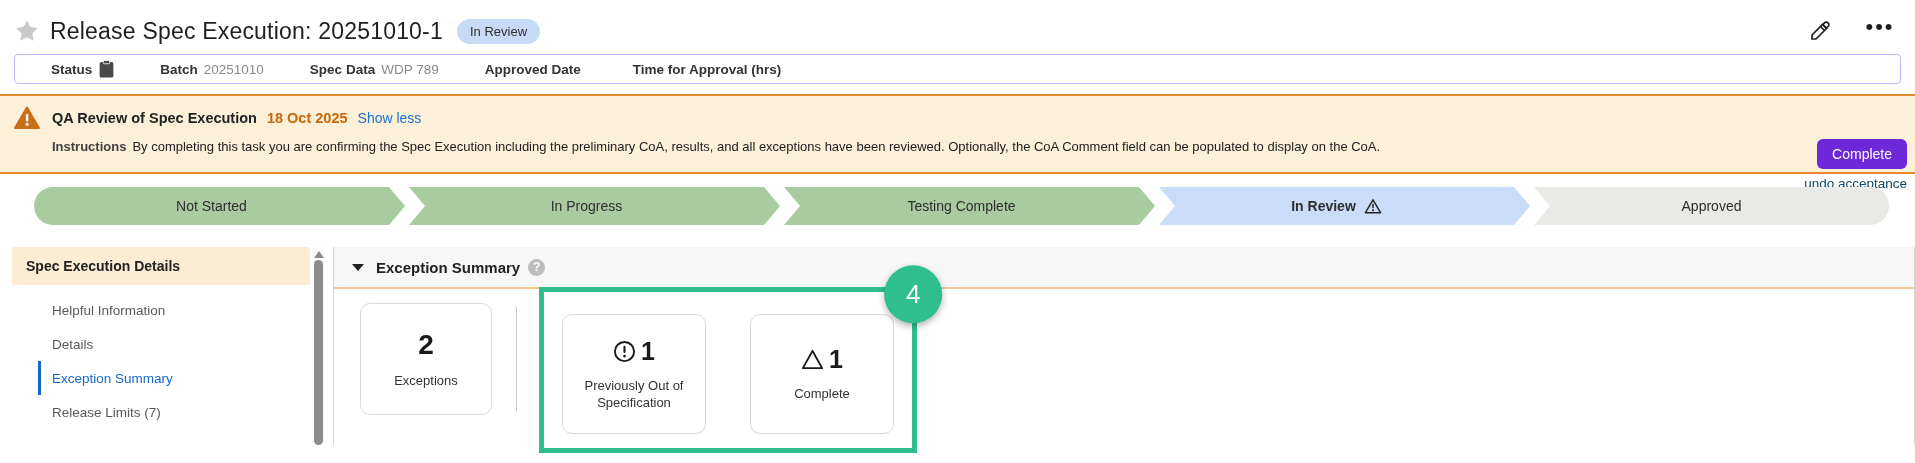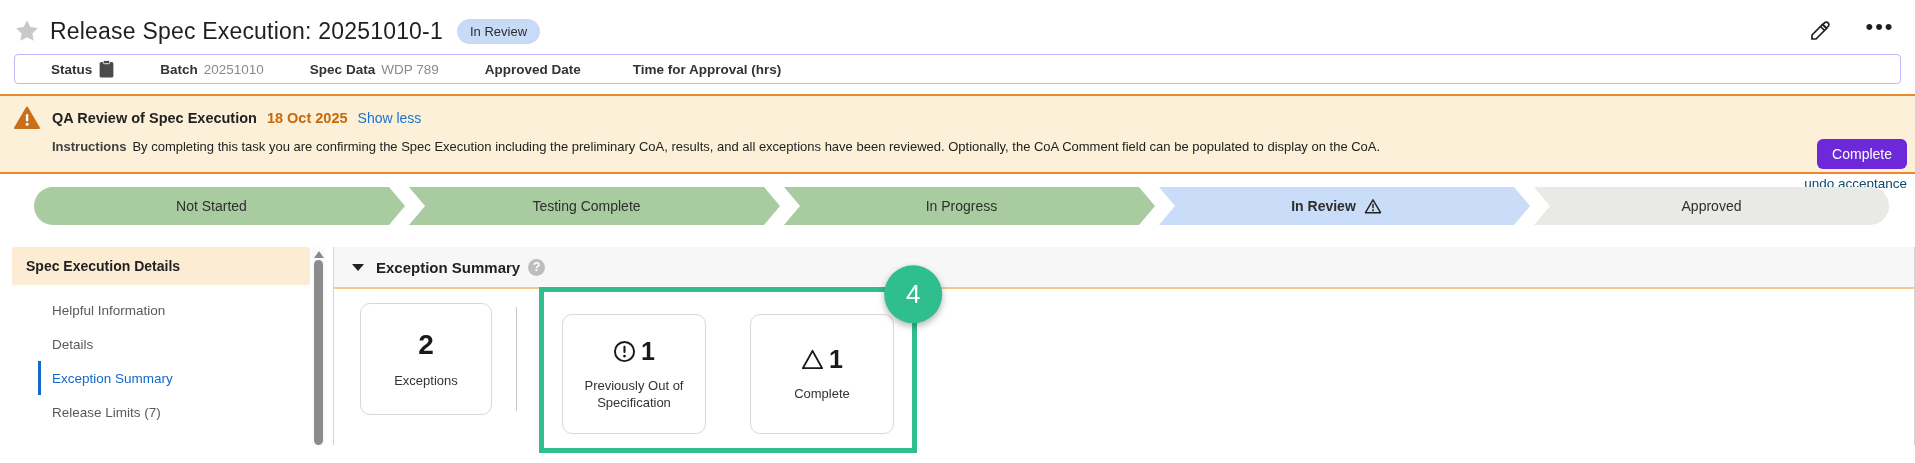--- a/index.html
+++ b/index.html
@@ -158,24 +158,24 @@
       <button class="complete-btn">Complete</button>
       <span class="undo-link">undo acceptance</span>
     </div>
   </div>
 
   <div class="stage-bar">
     <div class="stage stage-done">
       <span class="stage-label">Not Started</span>
     </div>
     <div class="stage stage-done">
+      <span class="stage-label">In Progress</span>
+    </div>
+    <div class="stage stage-done">
       <span class="stage-label">Testing Complete</span>
-    </div>
-    <div class="stage stage-done">
-      <span class="stage-label">In Progress</span>
     </div>
     <div class="stage stage-current">
       <span class="stage-label">In Review</span>
       <svg class="stage-warn-icon" viewBox="0 0 20 18">
         <path d="M10 2 L18.5 16.5 H1.5 Z" fill="none" stroke="#222" stroke-width="1.6" stroke-linejoin="round"></path>
         <rect x="9.2" y="6.5" width="1.6" height="5" fill="#222"></rect>
         <circle cx="10" cy="13.7" r="1.1" fill="#222"></circle>
       </svg>
     </div>
     <div class="stage stage-pending">

